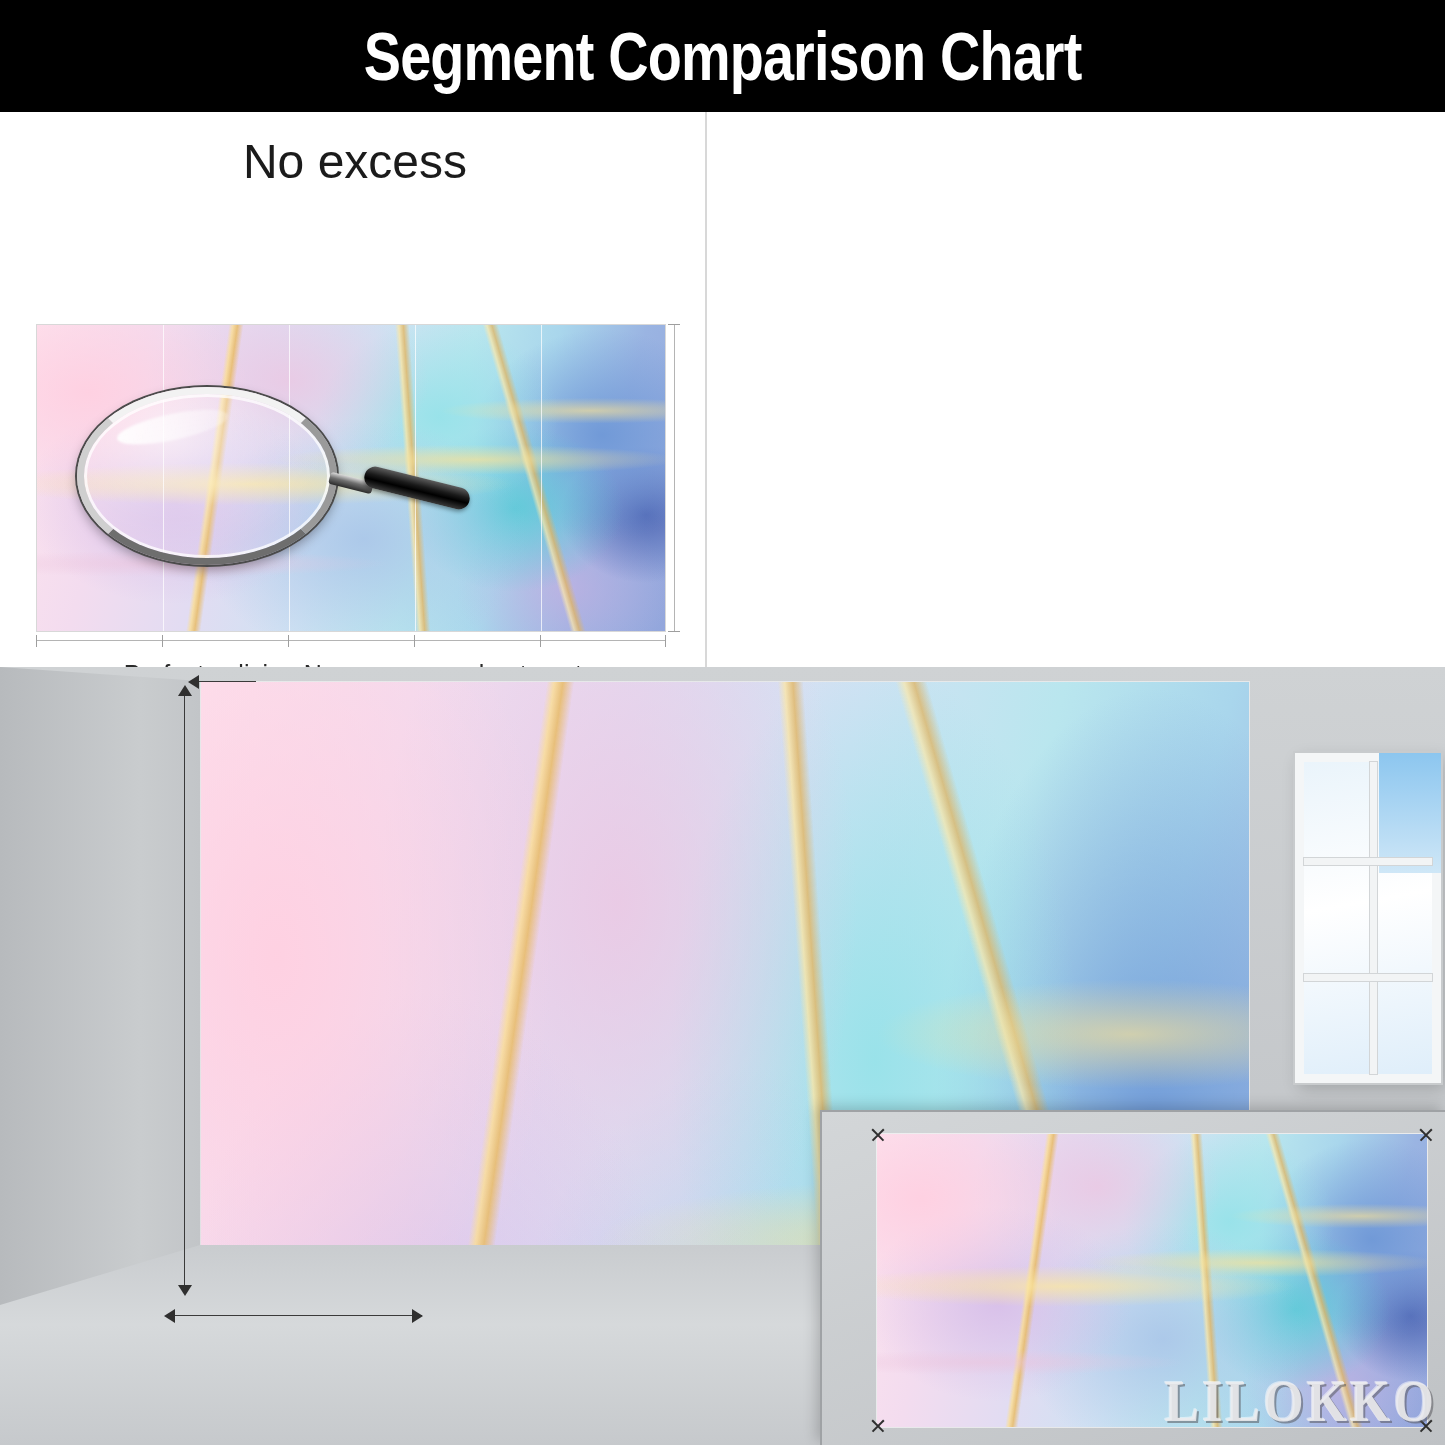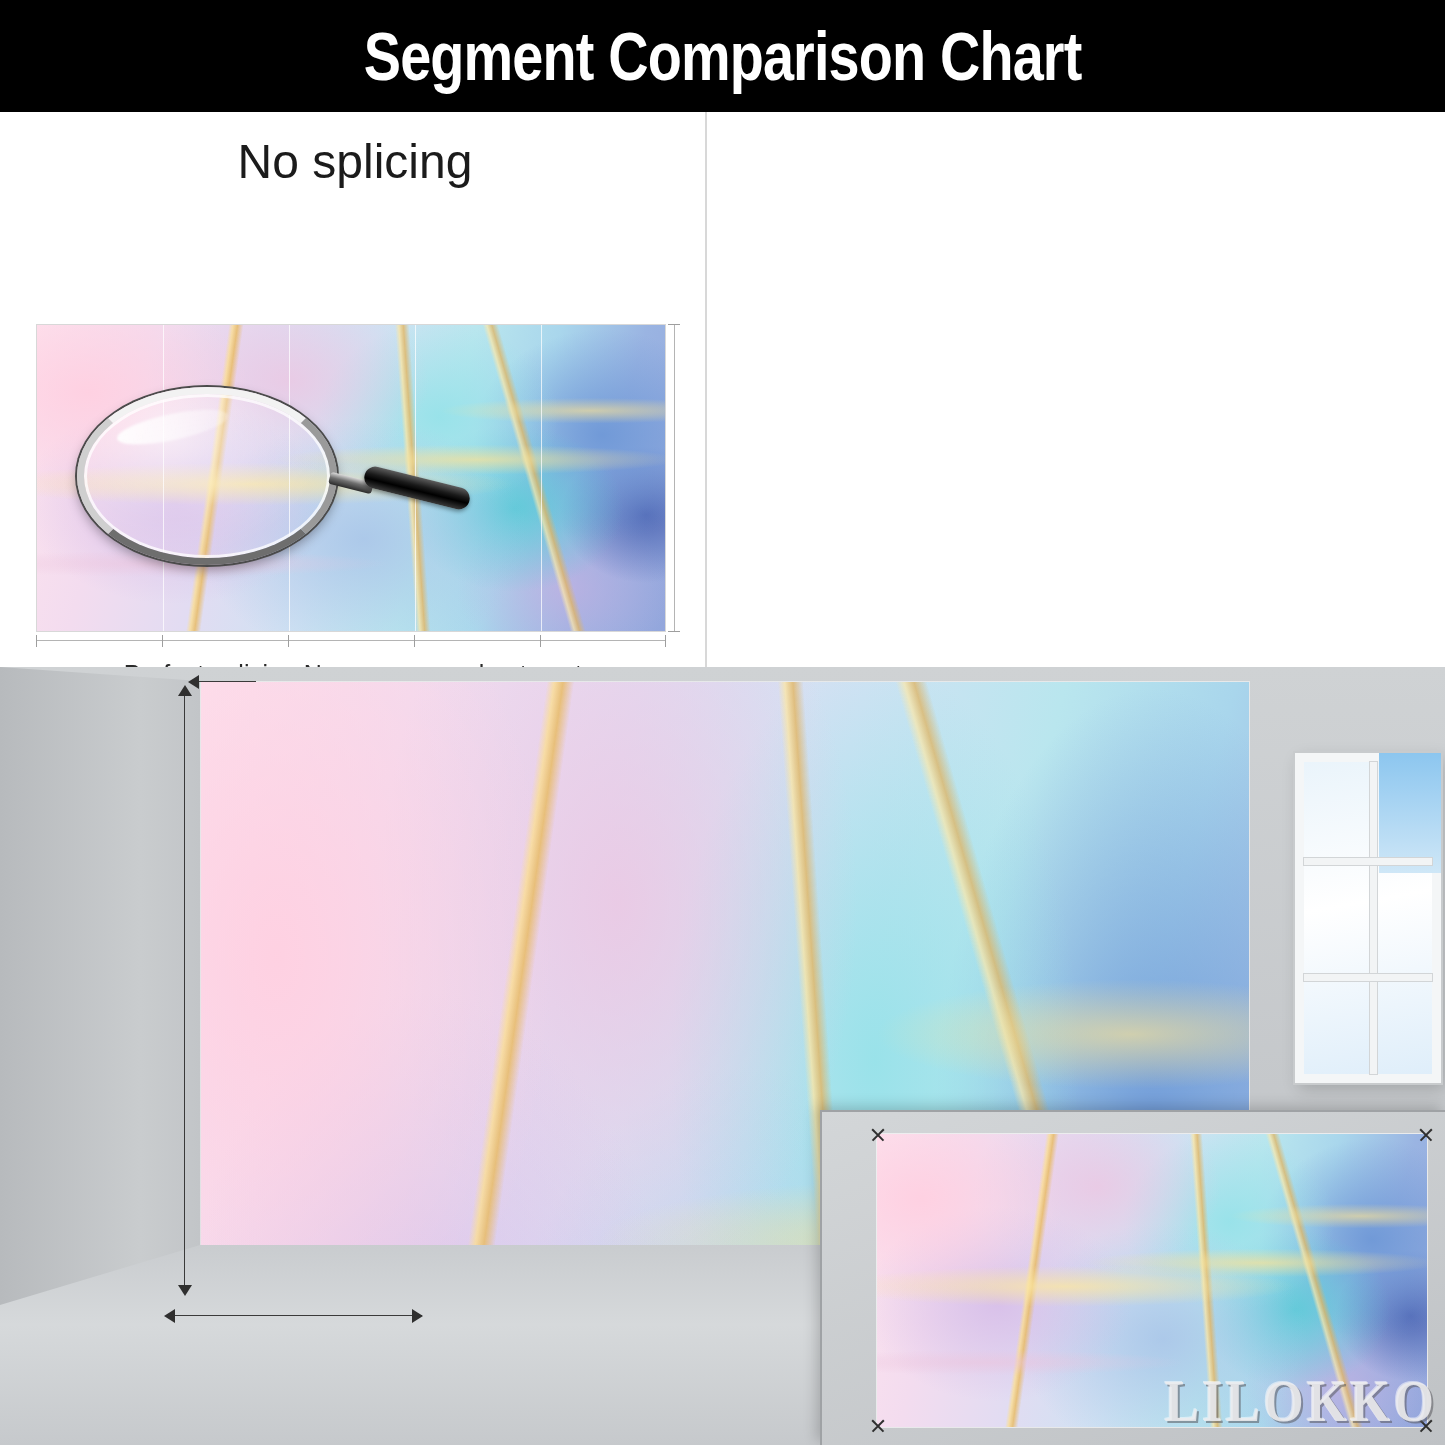--- a/index.html
+++ b/index.html
@@ -211,21 +211,21 @@
 
 <div class="page">
 
   <div class="banner">
     <div class="banner-title">Segment Comparison Chart</div>
   </div>
 
   <div class="compare">
 
     <div class="panel panel-left">
-      <div class="panel-head">No splicing</div>
+      <div class="panel-head">No excess</div>
 
       <div class="tile tile-left">
         <div class="marble"></div>
         <div class="seam" style="left:126px"></div>
         <div class="seam" style="left:252px"></div>
         <div class="seam" style="left:378px"></div>
         <div class="seam" style="left:504px"></div>
 
         <div class="magnifier" style="left:40px; top:62px; width:260px; height:178px;">
           <div class="mag-lens">

